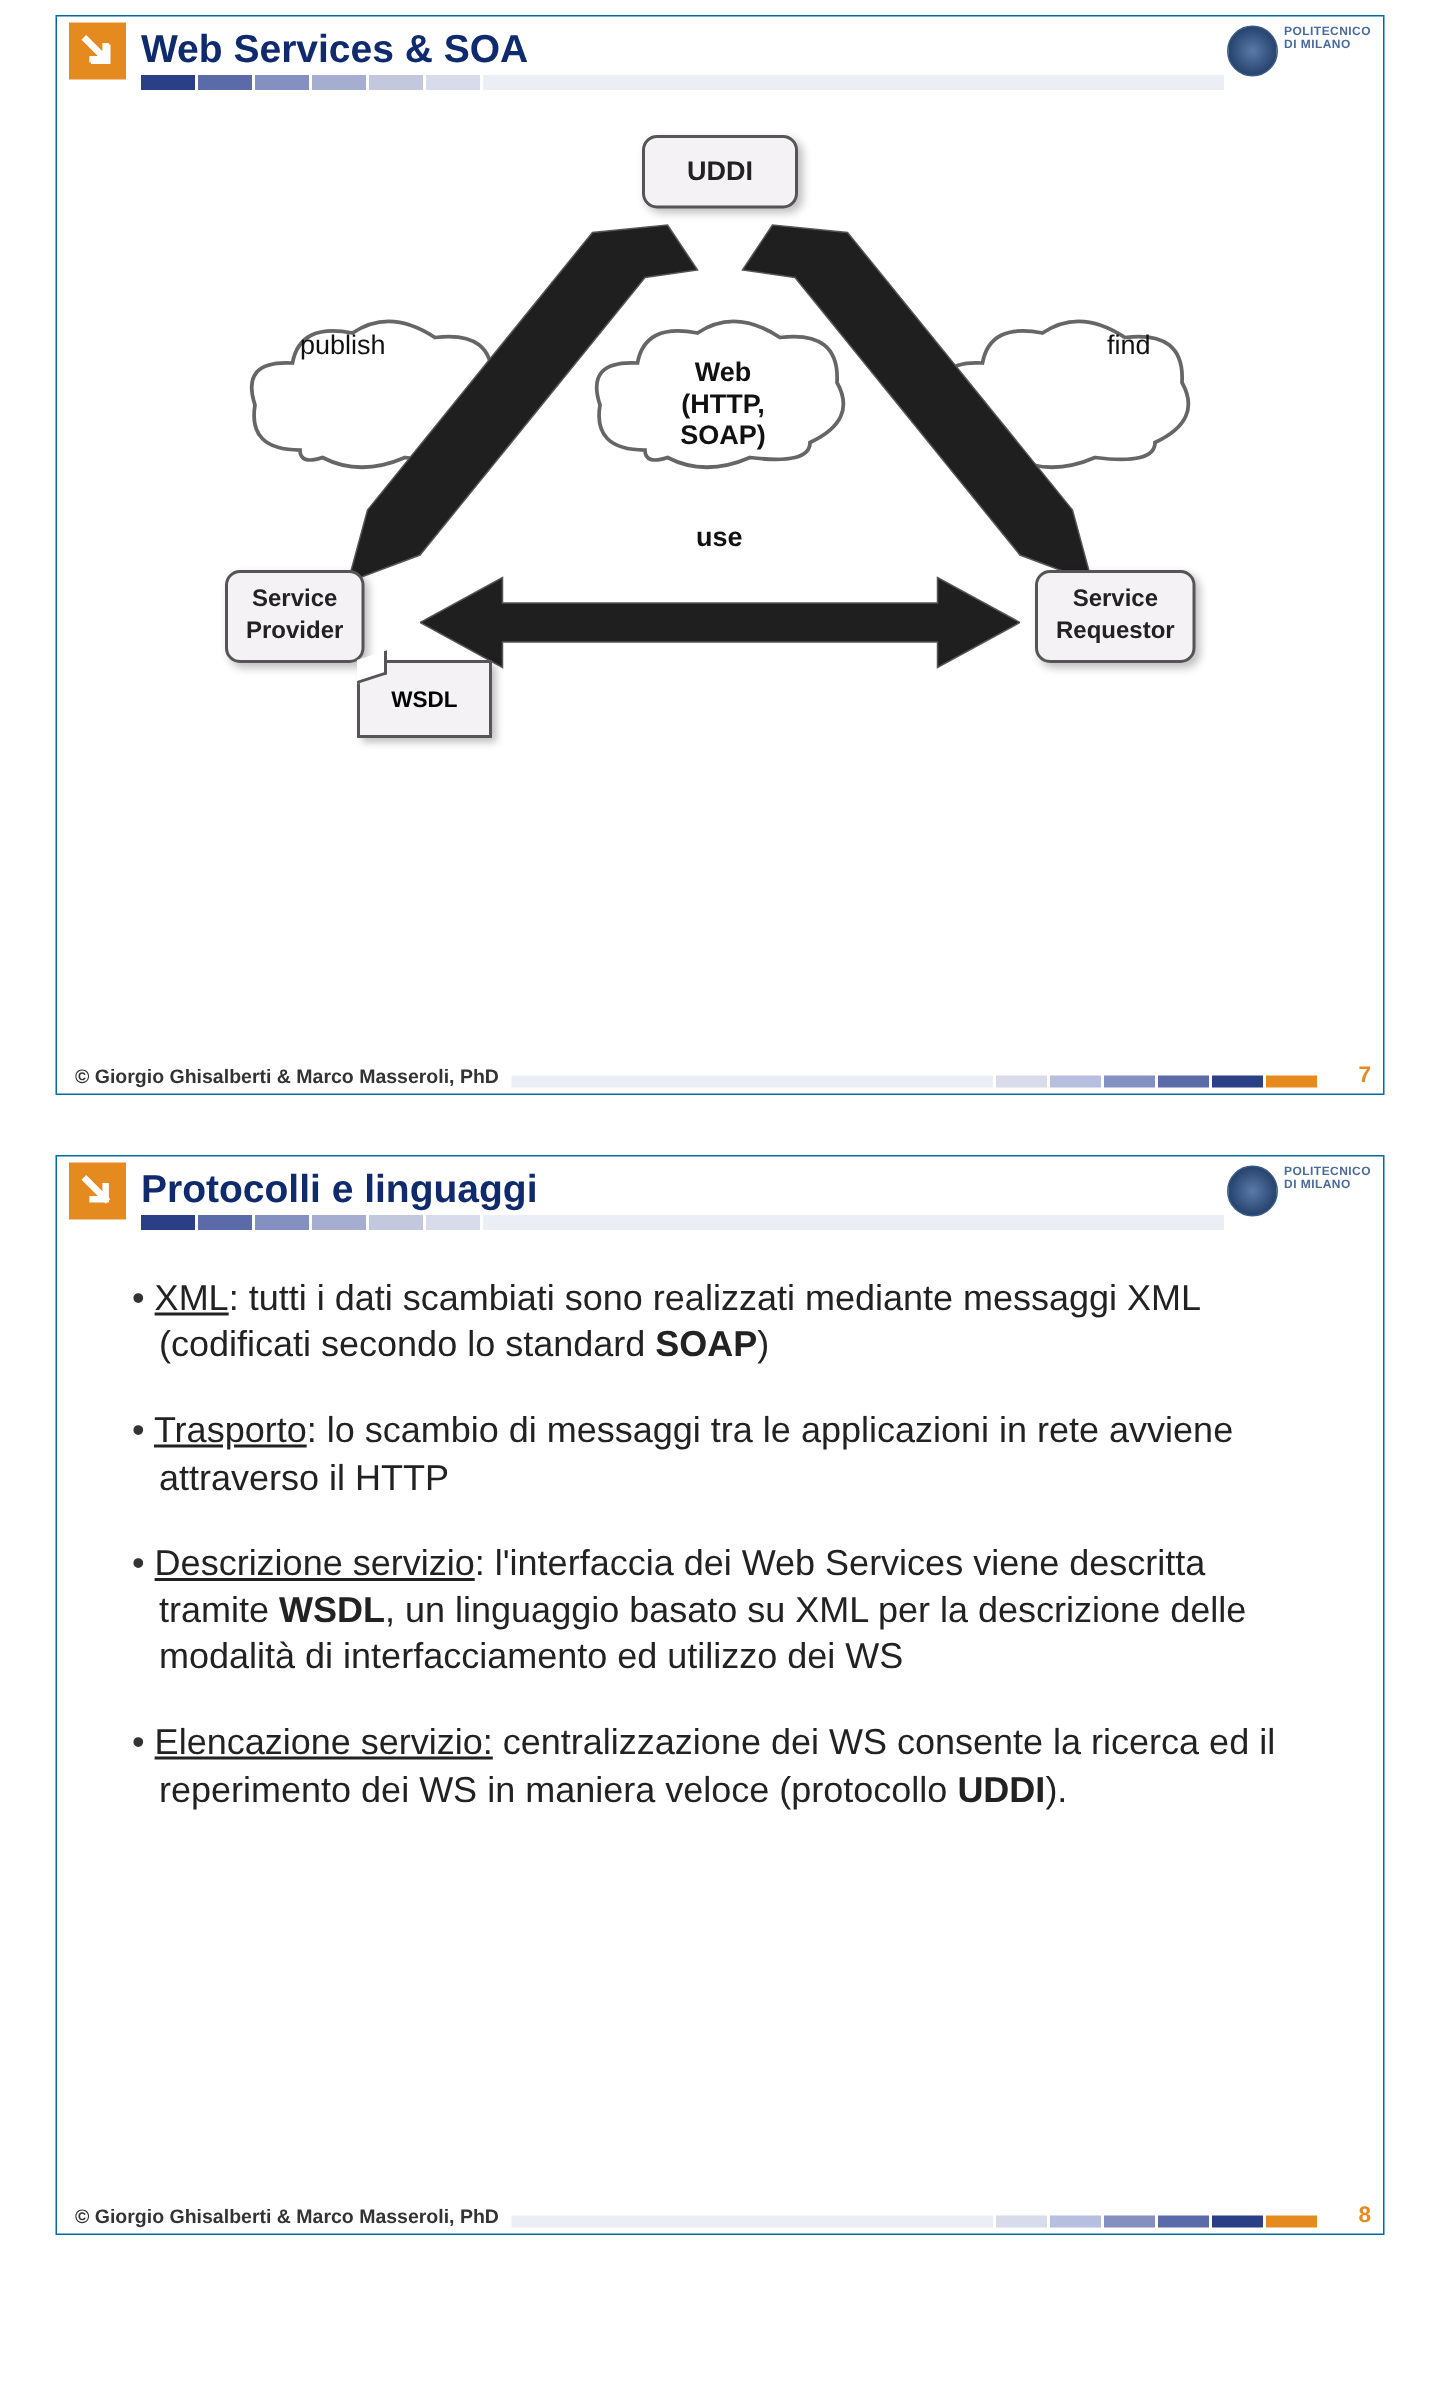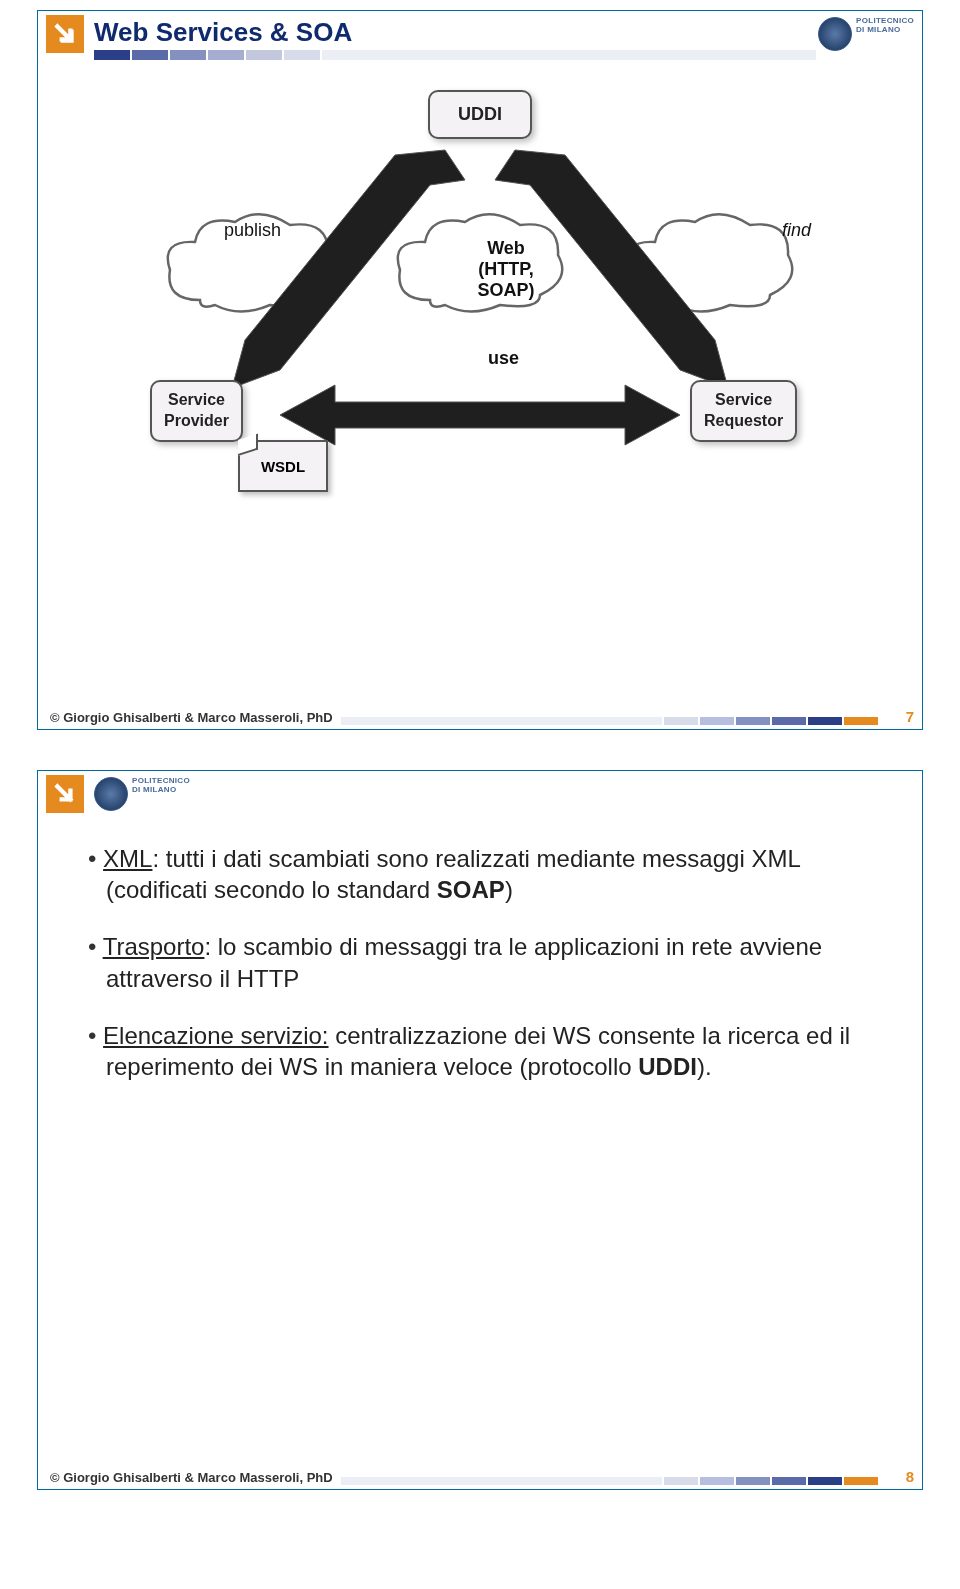--- a/index.html
+++ b/index.html
@@ -97,21 +97,20 @@
     width: 180px;
     height: 110px;
     border: none;
   }
   .cloud svg { width: 100%; height: 100%; }
   .d-label {
     position: absolute;
     font-family: Verdana, Arial, sans-serif;
     font-size: 18px;
     color: #111;
-    margin-left: 24px;
   }
   .wsdl-doc {
     position: absolute;
     width: 90px;
     height: 52px;
     border: 2px solid #555;
     border-top-left-radius: 0;
     background: #f4f2f4;
     box-shadow: 3px 3px 5px rgba(0,0,0,0.25);
     font-weight: bold;
@@ -266,21 +265,21 @@
     <div class="node" style="left:560px; top:300px; font-size:16px; line-height:1.3;">
       <span>Service</span><br>
       <span>Requestor</span>
     </div>
 
     <div class="wsdl-doc" style="left:108px; top:360px;">
       <span>WSDL</span>
     </div>
 
     <div class="d-label" style="left:70px; top:140px;">publish</div>
-    <div class="d-label" style="left:628px; top:140px;font-style:italic;">find</div>
+    <div class="d-label" style="left:608px; top:140px;">find</div>
     <div class="d-label" style="left:334px; top:268px;font-weight:bold;">use</div>
 
   </div>
 
   <div class="slide-footer">
     <div class="footer-text">© Giorgio Ghisalberti &amp; Marco Masseroli, PhD</div>
     <div class="footer-stripe">
       <div class="fseg" style="flex:1;background:#eceef6"></div>
       <div class="fseg" style="width:34px;background:#d8dbe9"></div>
       <div class="fseg" style="width:34px;background:#b6bfe0"></div>
@@ -294,36 +293,51 @@
 </div>
 
 <div class="slide" style="height:720px">
 
   <div class="slide-header">
     <div class="arrow-badge">
       <svg viewBox="0 0 24 24" width="26" height="26">
           <path d="M5 5 L17 17 M17 9 L17 17 L9 17" stroke="#fff" stroke-width="4" fill="none" stroke-linecap="square"></path>
         </svg>
     </div>
+    <div class="title-block">
+      <div class="slide-title">Protocolli e linguaggi</div>
+      <div class="color-stripe">
+        <div class="seg" style="width:36px;background:#2b3f86"></div>
+        <div class="seg" style="width:36px;background:#5b6baa"></div>
+        <div class="seg" style="width:36px;background:#8490bf"></div>
+        <div class="seg" style="width:36px;background:#a5aed0"></div>
+        <div class="seg" style="width:36px;background:#c3c8de"></div>
+        <div class="seg" style="width:36px;background:#d8dbe9"></div>
+        <div class="seg" style="flex:1;background:#eceef6"></div>
+      </div>
+    </div>
     <div class="logo-block">
       <div class="logo-seal"></div>
       <div class="logo-text">
         <span>POLITECNICO</span><br>
         <span>DI MILANO</span>
       </div>
     </div>
   </div>
 
   <div class="body-text">
     <ul>
       <li>
         <span class="u">XML</span><span>: tutti i dati scambiati sono realizzati mediante messaggi XML (codificati secondo lo standard </span><span class="b">SOAP</span><span>)</span>
       </li>
       <li>
         <span class="u">Trasporto</span><span>: lo scambio di messaggi tra le applicazioni in rete avviene attraverso il HTTP</span>
+      </li>
+      <li>
+        <span class="u">Descrizione servizio</span><span>: l'interfaccia dei Web Services viene descritta tramite </span><span class="b">WSDL</span><span>, un linguaggio basato su XML per la descrizione delle modalità di interfacciamento ed utilizzo dei WS</span>
       </li>
       <li>
         <span class="u">Elencazione servizio:</span><span> centralizzazione dei WS consente la ricerca ed il reperimento dei WS in maniera veloce (protocollo </span><span class="b">UDDI</span><span>).</span>
       </li>
     </ul>
   </div>
 
   <div class="slide-footer">
     <div class="footer-text">© Giorgio Ghisalberti &amp; Marco Masseroli, PhD</div>
     <div class="footer-stripe">

